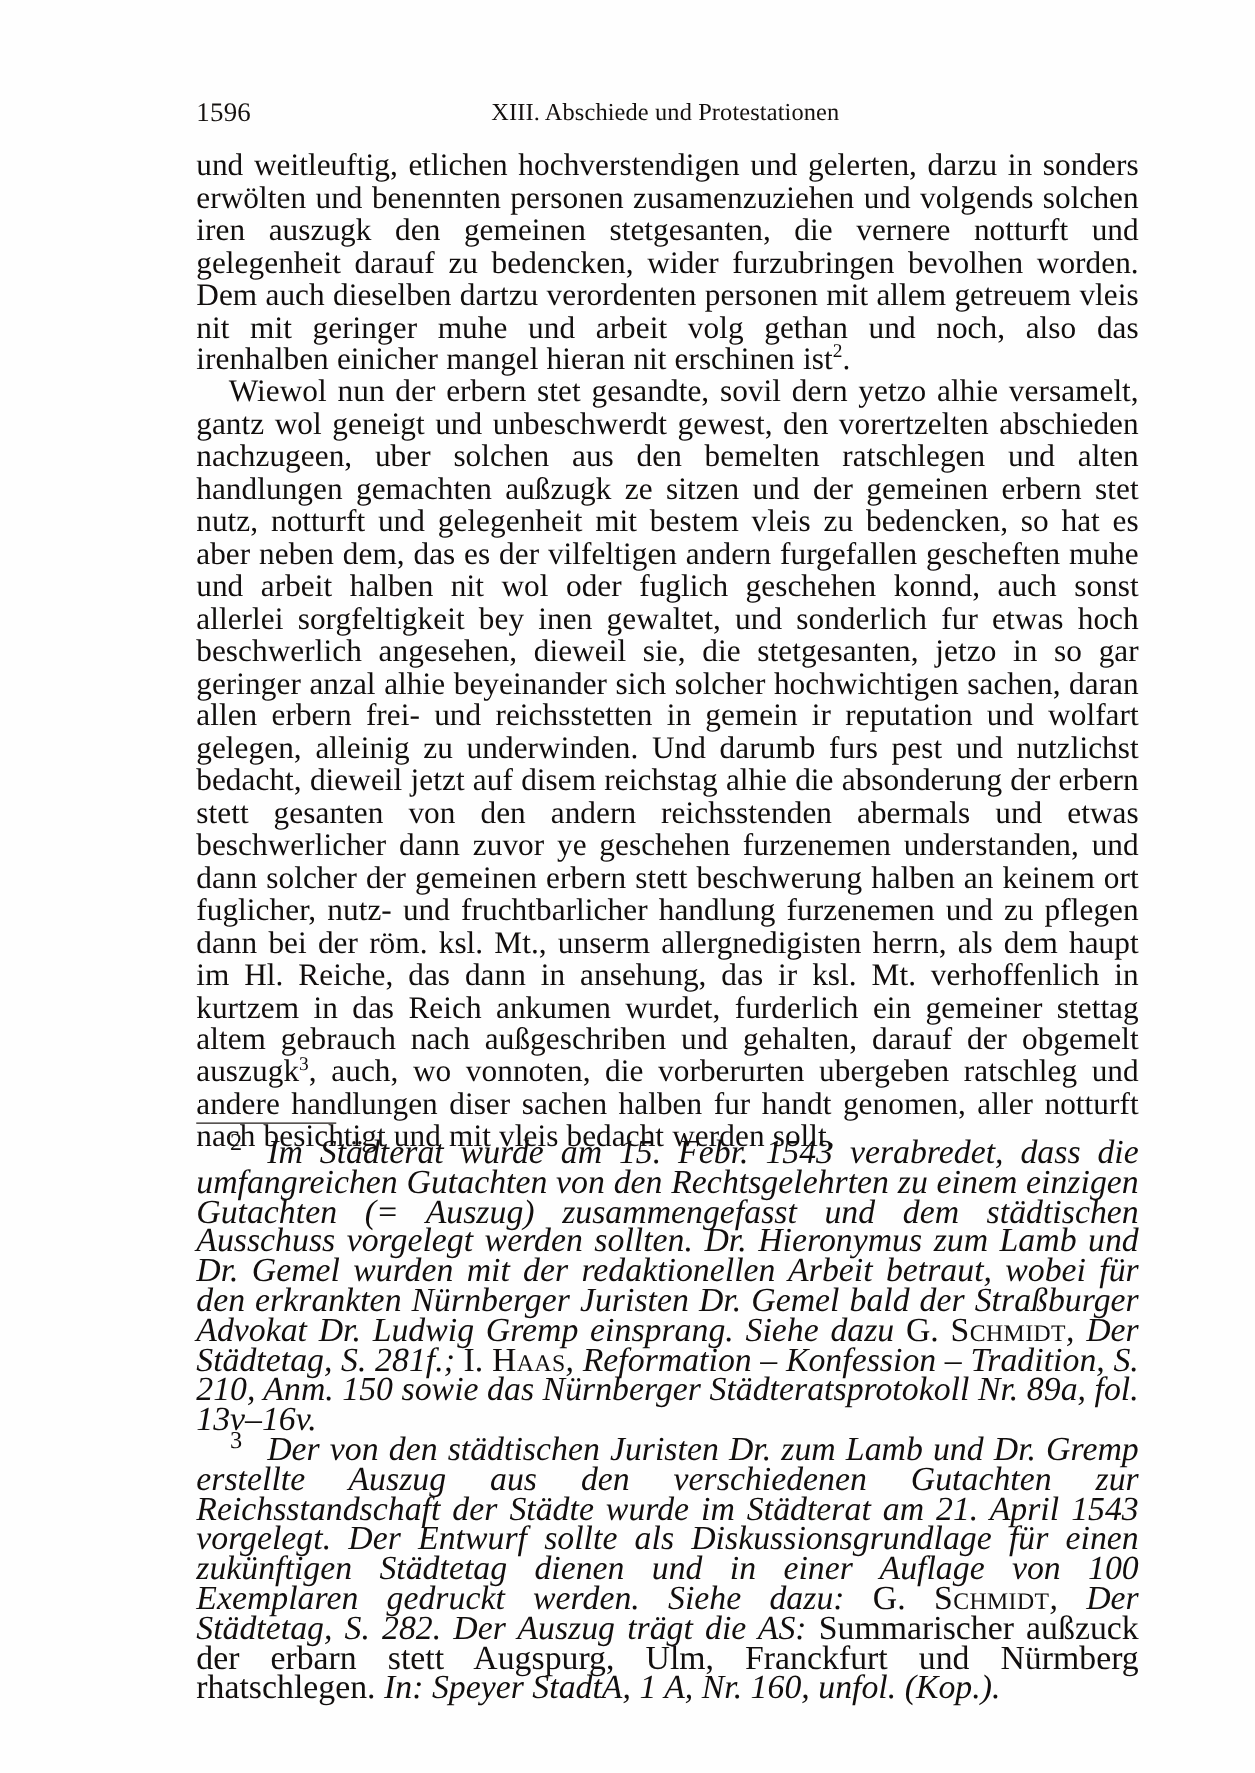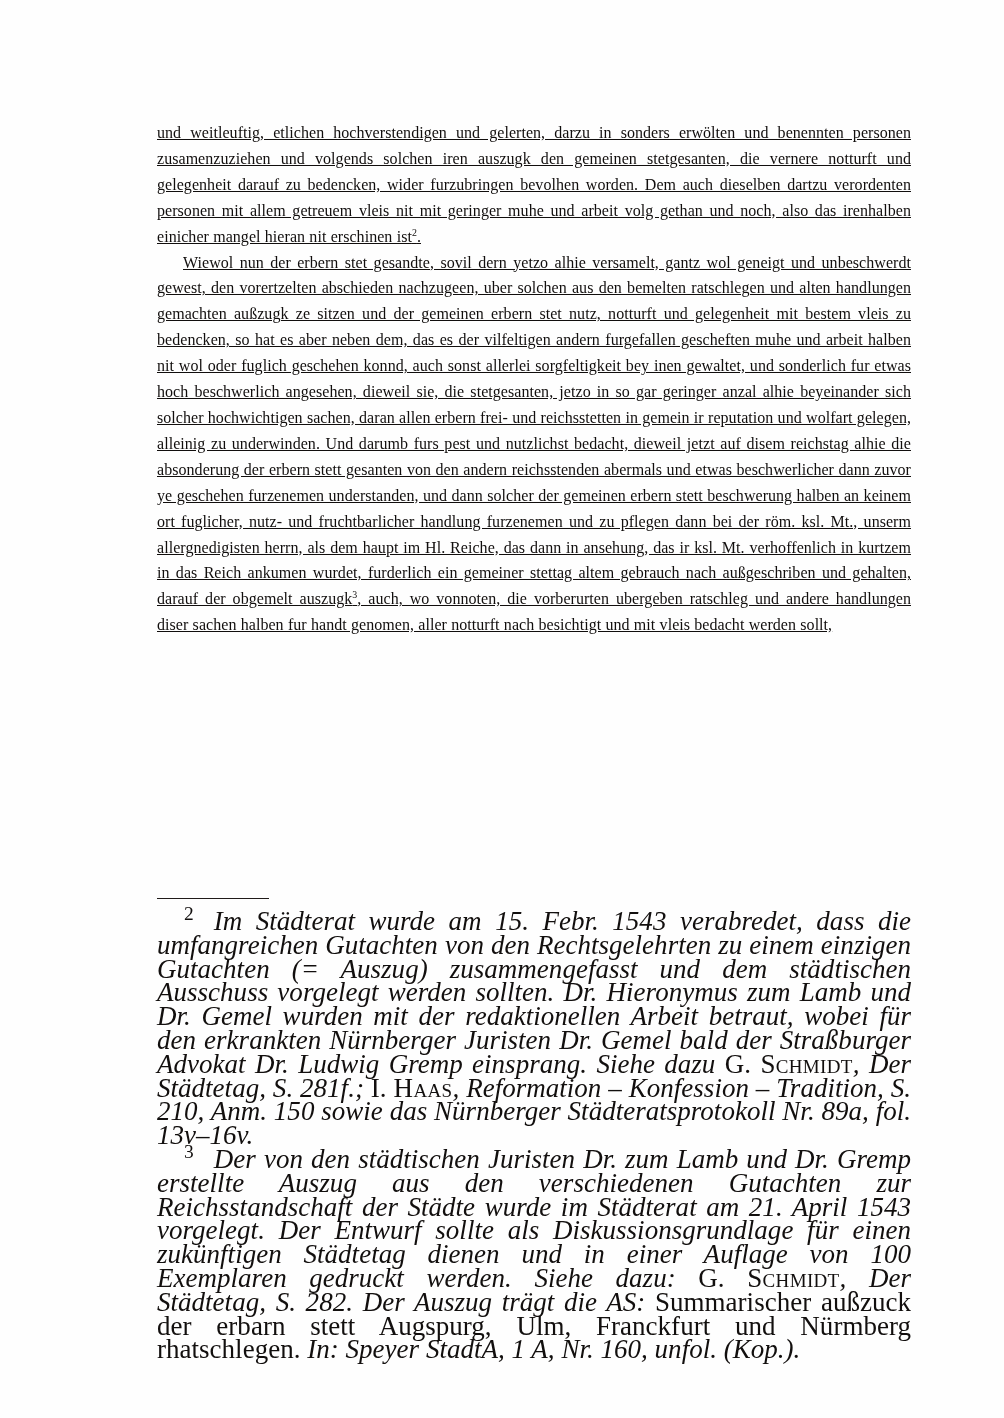--- a/index.html
+++ b/index.html
@@ -52,28 +52,27 @@
 
   
   .body-block {
     position: absolute;
     left: 157px;
     top: 120px;
     width: 754px;
   }
   p.body-par {
     margin: 0;
-    font-size: 16px;
+    font-size: 25px;
     line-height: 25.9px;
     text-align: justify;
     text-justify: inter-word;
     letter-spacing: 0.05px;
     word-spacing: 0.2px;
     color: #110e0d;
-    text-decoration: underline;
   }
   p.body-par.indent {
     text-indent: 26px;
   }
   sup.fn-ref {
     font-size: 0.62em;
     vertical-align: super;
     line-height: 0;
   }
 
@@ -115,20 +114,24 @@
     font-style: normal;
     font-variant: small-caps;
     letter-spacing: 0.35px;
   }
 </style>
 </head>
 <body>
 
 <div class="page">
 
+  <div class="running-head">
+    <span class="folio">1596</span>
+    <span class="head-title">XIII. Abschiede und Protestationen</span>
+  </div>
 
   <div class="body-block">
 
     <p class="body-par"><span>und weitleuftig, etlichen hochverstendigen und gelerten, darzu in sonders erwölten und benennten personen zusamenzuziehen und volgends solchen iren auszugk den gemeinen stetgesanten, die vernere notturft und gelegenheit darauf zu bedencken, wider furzubringen bevolhen worden. Dem auch dieselben dartzu verordenten personen mit allem getreuem vleis nit mit geringer muhe und arbeit volg gethan und noch, also das irenhalben einicher mangel hieran nit erschinen ist</span><sup class="fn-ref">2</sup><span>.</span></p>
 
     <p class="body-par indent"><span>Wiewol nun der erbern stet gesandte, sovil dern yetzo alhie versamelt, gantz wol geneigt und unbeschwerdt gewest, den vorertzelten abschieden nachzugeen, uber solchen aus den bemelten ratschlegen und alten handlungen gemachten außzugk ze sitzen und der gemeinen erbern stet nutz, notturft und gelegenheit mit bestem vleis zu bedencken, so hat es aber neben dem, das es der vilfeltigen andern furgefallen gescheften muhe und arbeit halben nit wol oder fuglich geschehen konnd, auch sonst allerlei sorgfeltigkeit bey inen gewaltet, und sonderlich fur etwas hoch beschwerlich angesehen, dieweil sie, die stetgesanten, jetzo in so gar geringer anzal alhie beyeinander sich solcher hochwichtigen sachen, daran allen erbern frei- und reichsstetten in gemein ir reputation und wolfart gelegen, alleinig zu underwinden. Und darumb furs pest und nutzlichst bedacht, dieweil jetzt auf disem reichstag alhie die absonderung der erbern stett gesanten von den andern reichsstenden abermals und etwas beschwerlicher dann zuvor ye geschehen furzenemen understanden, und dann solcher der gemeinen erbern stett beschwerung halben an keinem ort fuglicher, nutz- und fruchtbarlicher handlung furzenemen und zu pflegen dann bei der röm. ksl. Mt., unserm allergnedigisten herrn, als dem haupt im Hl. Reiche, das dann in ansehung, das ir ksl. Mt. verhoffenlich in kurtzem in das Reich ankumen wurdet, furderlich ein gemeiner stettag altem gebrauch nach außgeschriben und gehalten, darauf der obgemelt auszugk</span><sup class="fn-ref">3</sup><span>, auch, wo vonnoten, die vorberurten ubergeben ratschleg und andere handlungen diser sachen halben fur handt genomen, aller notturft nach besichtigt und mit vleis bedacht werden sollt,</span></p>
 
   </div>
 
   <div class="footnotes">

